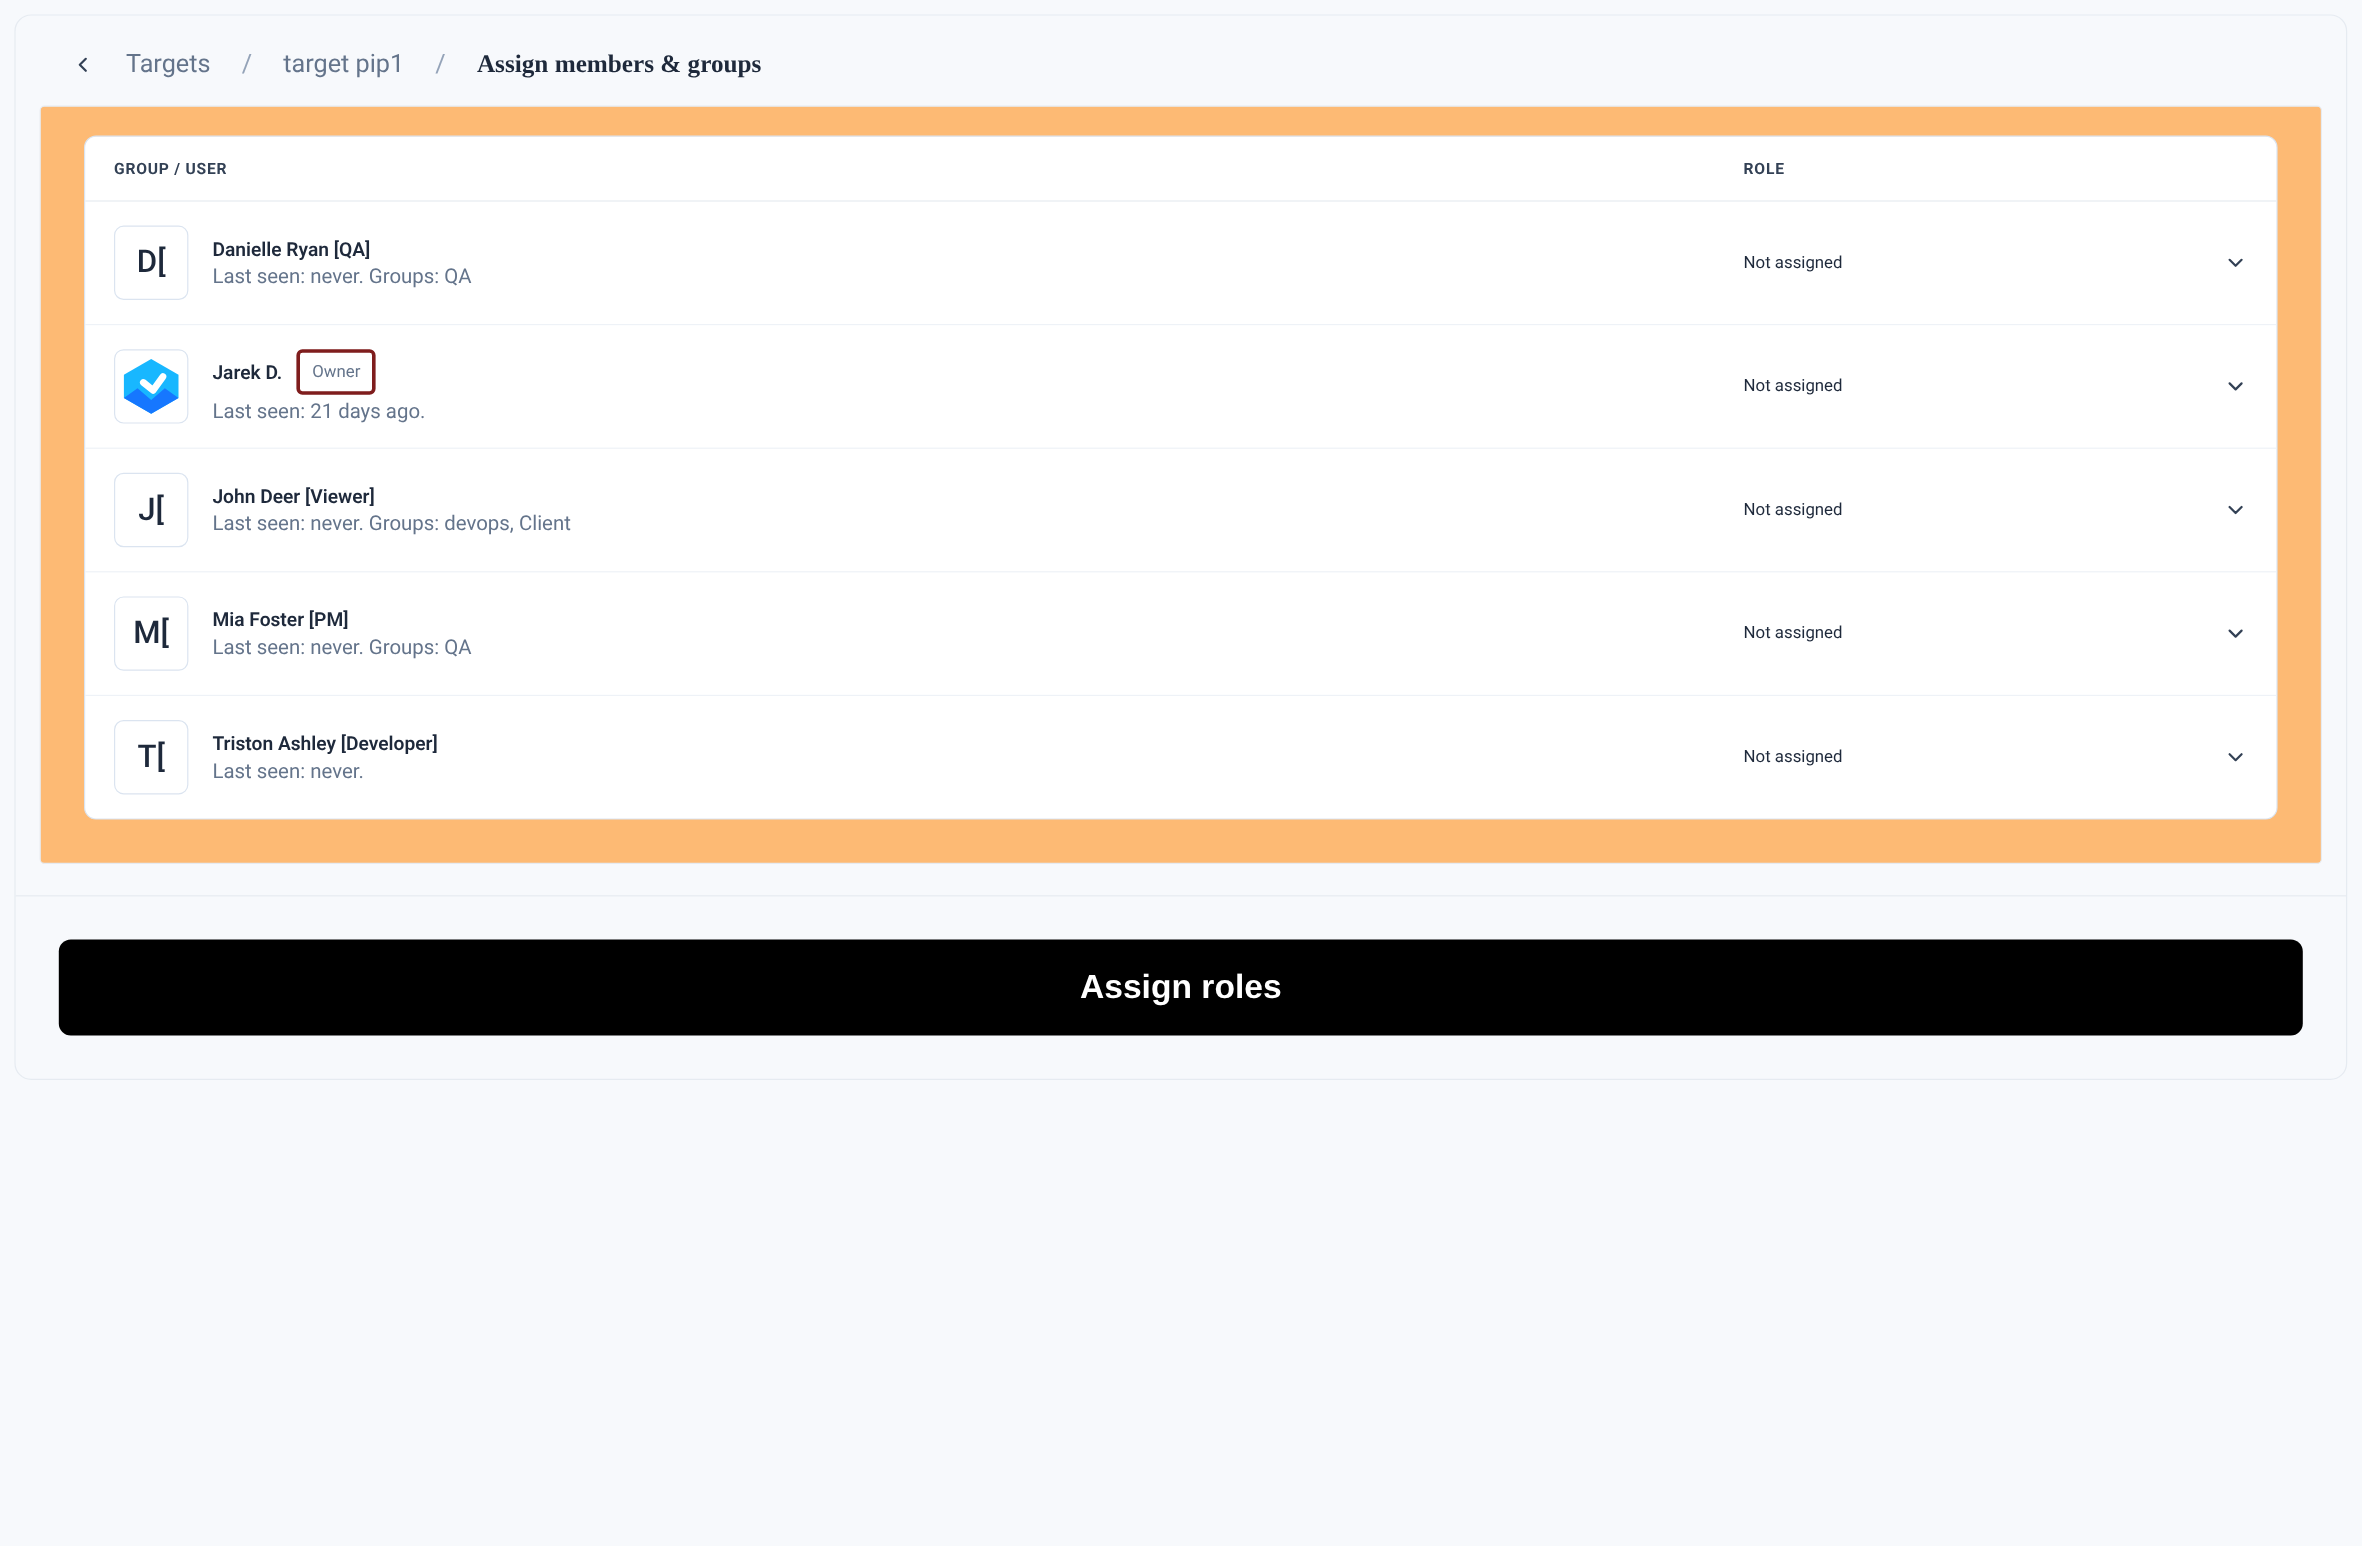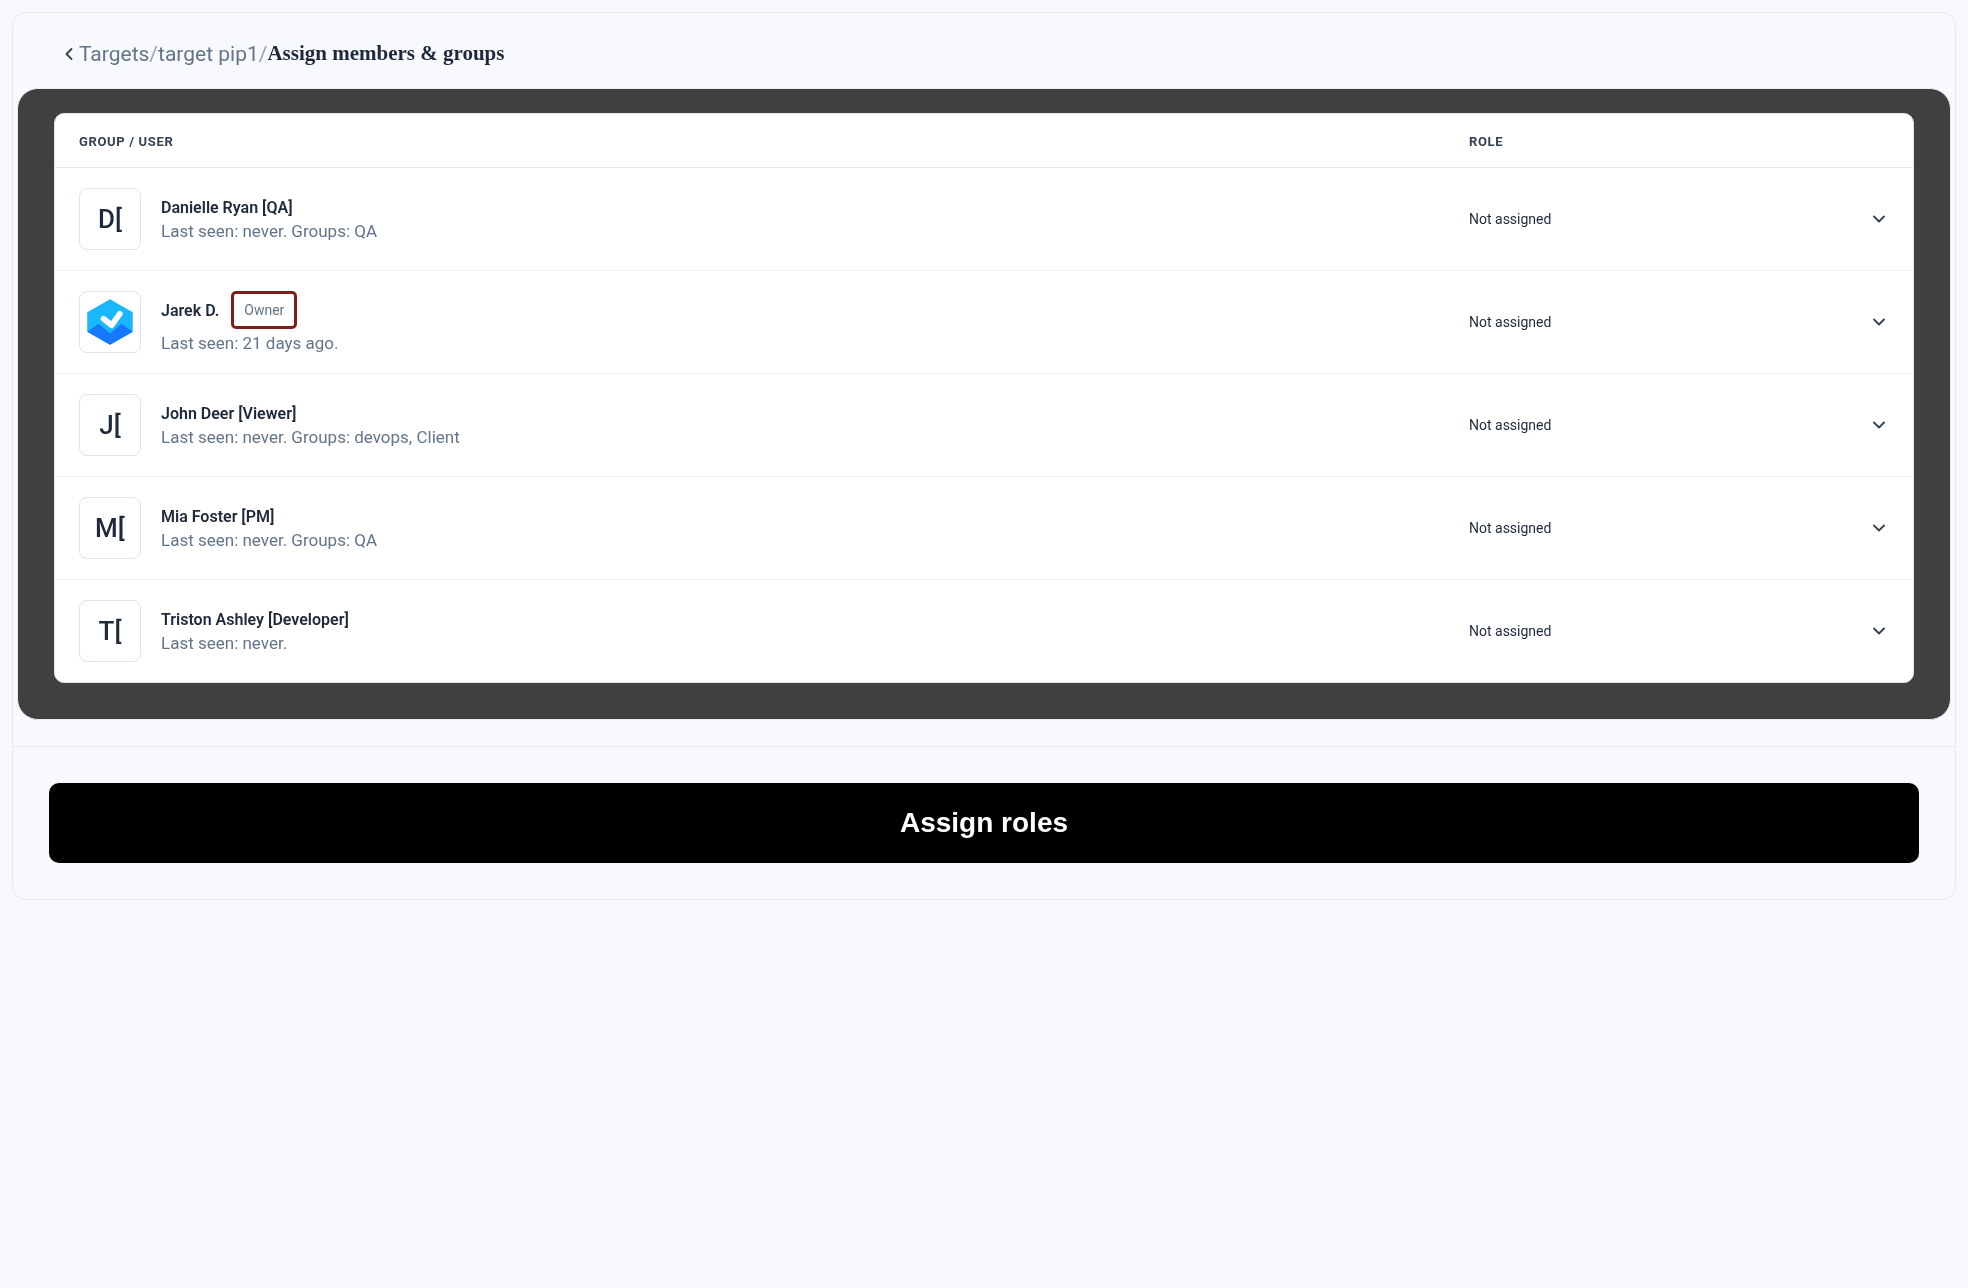--- a/index.html
+++ b/index.html
@@ -10,21 +10,21 @@
     padding: 12px;
   }
   .page-card {
     background: #f7f9fc;
     border: 1px solid #e6ebf1;
     border-radius: 14px;
   }
   .breadcrumb {
     display: flex;
     align-items: center;
-    gap: 0;
+    gap: 26px;
     padding: 28px 46px 22px 46px;
     font-size: 21px;
   }
   .breadcrumb .back-btn {
     width: 20px; height: 20px;
     display: flex; align-items: center; justify-content: center;
     cursor: pointer;
     color: #334155;
   }
   .breadcrumb a.crumb-link {
@@ -32,24 +32,24 @@
     text-decoration: none;
     cursor: pointer;
   }
   .breadcrumb .sep { color: #94a3b8; }
   .breadcrumb .current {
     color: #1e293b;
     font-weight: 600;
     font-family: Liberation Serif, serif;
   }
   .panel {
-    background: #404040;
+    background: #fdba74;
     border: 1px solid #e6ebf1;
-    border-radius: 21px;
-    margin: 0 4px;
+    border-radius: 4px;
+    margin: 0 20px;
     padding: 24px 36px 36px 36px;
   }
   .table {
     background: #ffffff;
     border: 1px solid #dbe4f0;
     border-radius: 10px;
     overflow: hidden;
   }
   .thead {
     display: grid;

